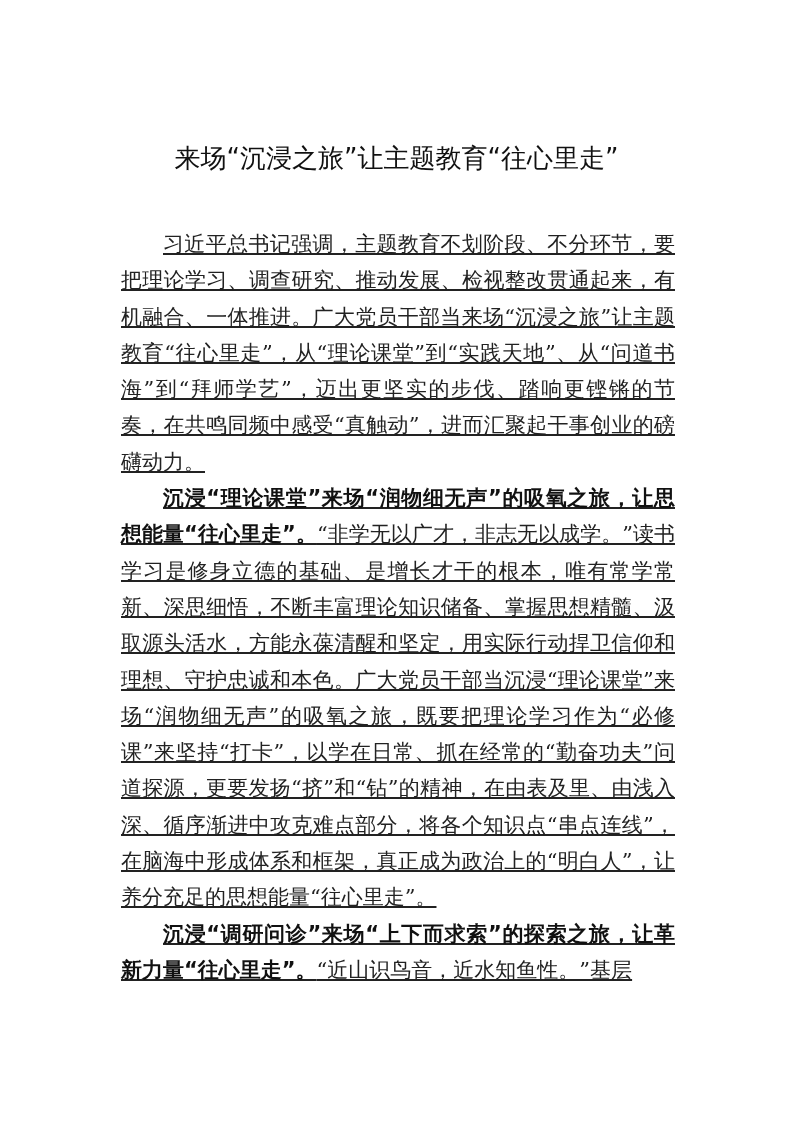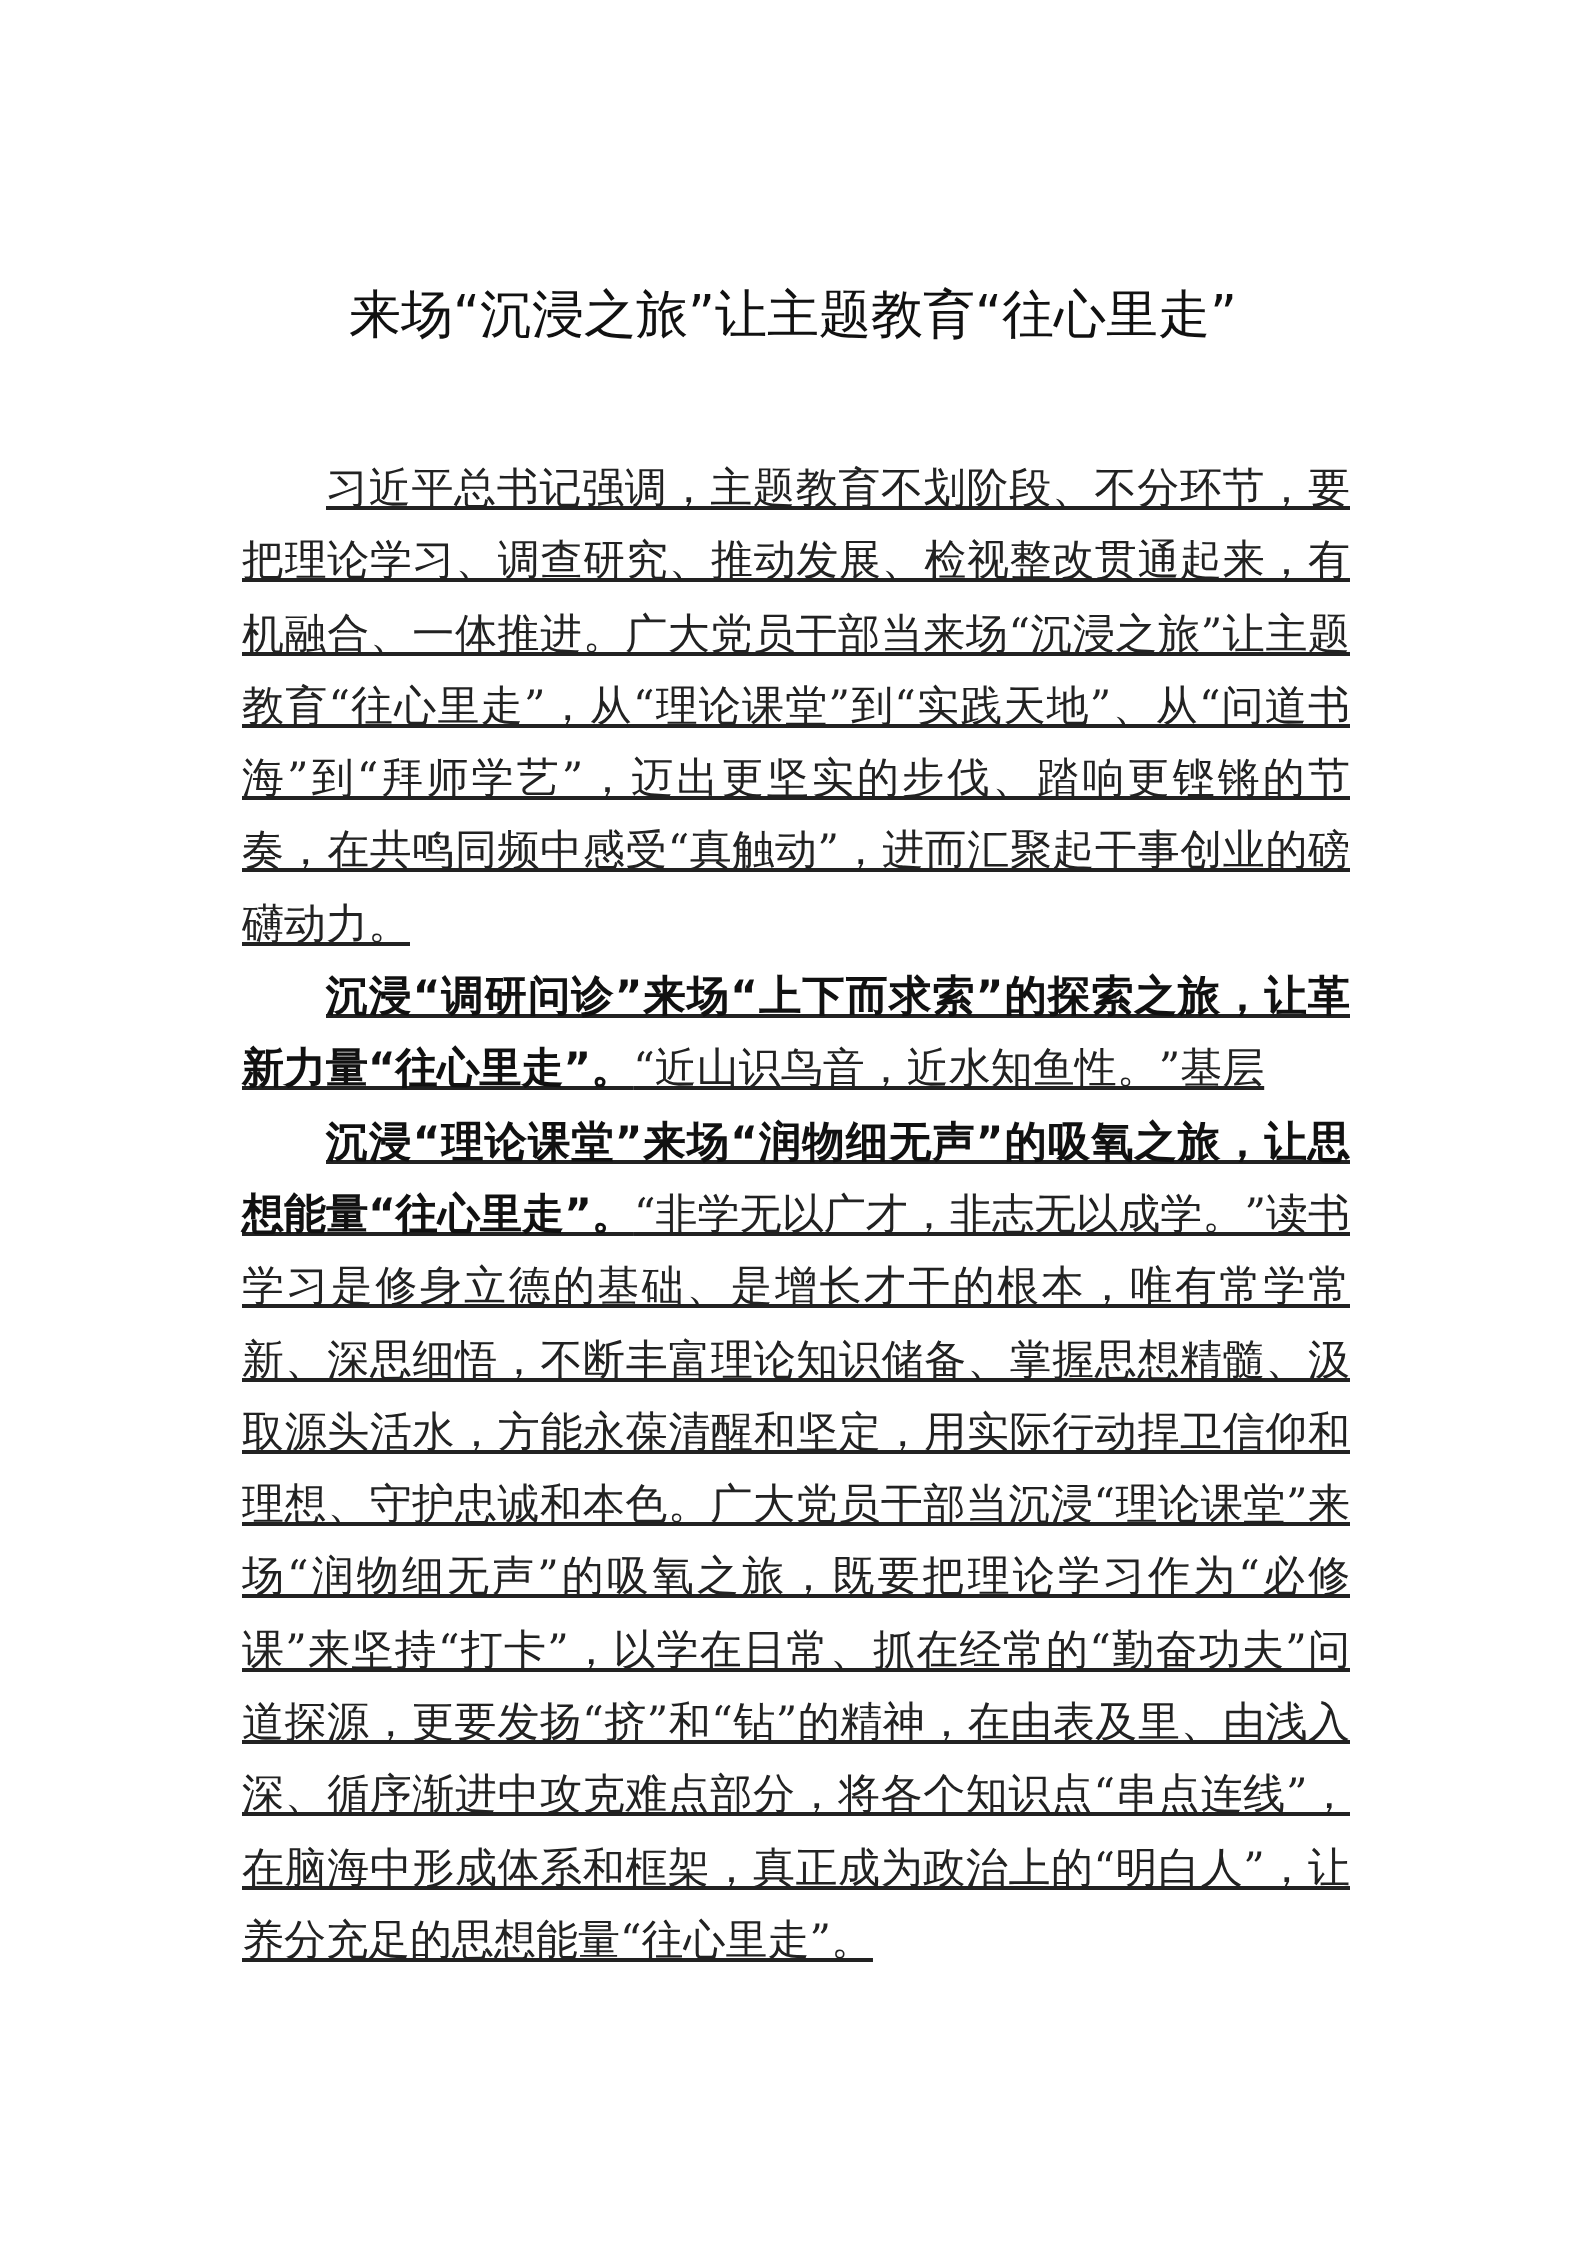--- a/index.html
+++ b/index.html
@@ -23,19 +23,19 @@
 <body>
 
 <div class="page">
   <div class="title">来场“沉浸之旅”让主题教育“往心里走”</div>
 
   <div class="body">
     <p class="para">
       <span class="lead"></span><span>习近平总书记强调，主题教育不划阶段、不分环节，要把理论学习、调查研究、推动发展、检视整改贯通起来，有机融合、一体推进。广大党员干部当来场“沉浸之旅”让主题教育“往心里走”，从“理论课堂”到“实践天地”、从“问道书海”到“拜师学艺”，迈出更坚实的步伐、踏响更铿锵的节奏，在共鸣同频中感受“真触动”，进而汇聚起干事创业的磅礴动力。</span>
     </p>
     <p class="para">
-      <span class="lead">沉浸“调研问诊”来场“上下而求索”的探索之旅，让革新力量“往心里走”。</span><span>“近山识鸟音，近水知鱼性。”基层</span>
+      <span class="lead">沉浸“理论课堂”来场“润物细无声”的吸氧之旅，让思想能量“往心里走”。</span><span>“非学无以广才，非志无以成学。”读书学习是修身立德的基础、是增长才干的根本，唯有常学常新、深思细悟，不断丰富理论知识储备、掌握思想精髓、汲取源头活水，方能永葆清醒和坚定，用实际行动捍卫信仰和理想、守护忠诚和本色。广大党员干部当沉浸“理论课堂”来场“润物细无声”的吸氧之旅，既要把理论学习作为“必修课”来坚持“打卡”，以学在日常、抓在经常的“勤奋功夫”问道探源，更要发扬“挤”和“钻”的精神，在由表及里、由浅入深、循序渐进中攻克难点部分，将各个知识点“串点连线”，在脑海中形成体系和框架，真正成为政治上的“明白人”，让养分充足的思想能量“往心里走”。</span>
     </p>
     <p class="para">
-      <span class="lead">沉浸“理论课堂”来场“润物细无声”的吸氧之旅，让思想能量“往心里走”。</span><span>“非学无以广才，非志无以成学。”读书学习是修身立德的基础、是增长才干的根本，唯有常学常新、深思细悟，不断丰富理论知识储备、掌握思想精髓、汲取源头活水，方能永葆清醒和坚定，用实际行动捍卫信仰和理想、守护忠诚和本色。广大党员干部当沉浸“理论课堂”来场“润物细无声”的吸氧之旅，既要把理论学习作为“必修课”来坚持“打卡”，以学在日常、抓在经常的“勤奋功夫”问道探源，更要发扬“挤”和“钻”的精神，在由表及里、由浅入深、循序渐进中攻克难点部分，将各个知识点“串点连线”，在脑海中形成体系和框架，真正成为政治上的“明白人”，让养分充足的思想能量“往心里走”。</span>
+      <span class="lead">沉浸“调研问诊”来场“上下而求索”的探索之旅，让革新力量“往心里走”。</span><span>“近山识鸟音，近水知鱼性。”基层</span>
     </p>
   </div>
 </div>
 
 </body></html>

